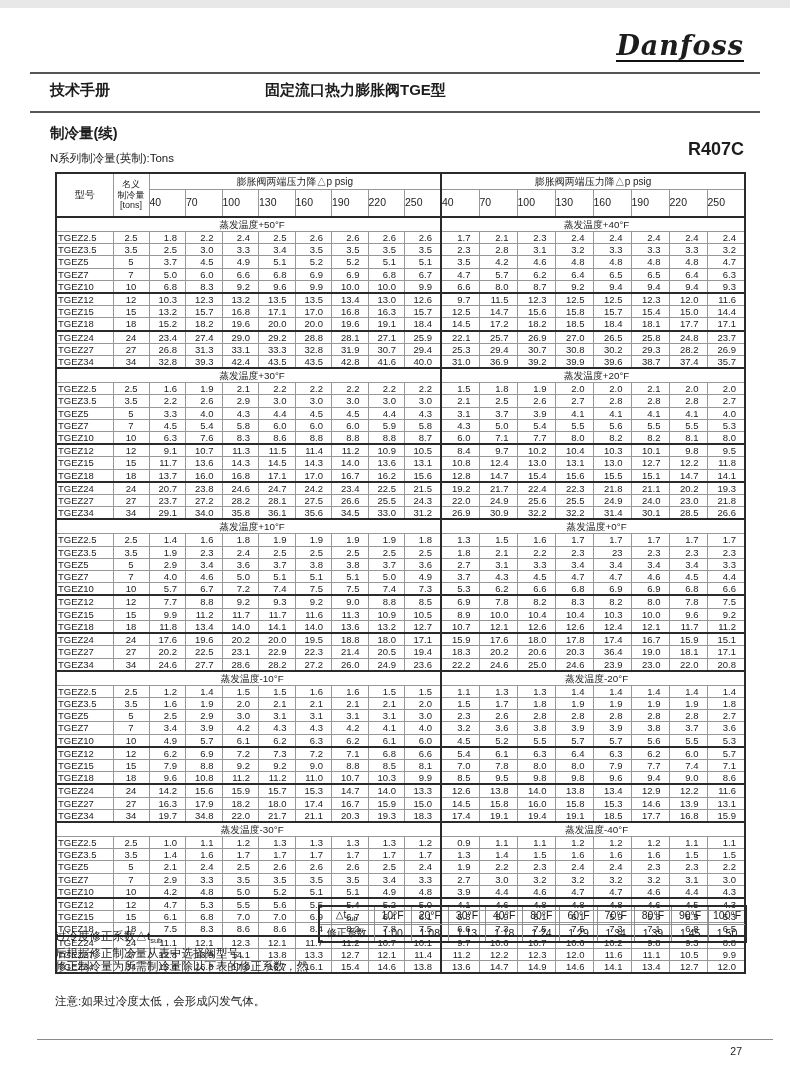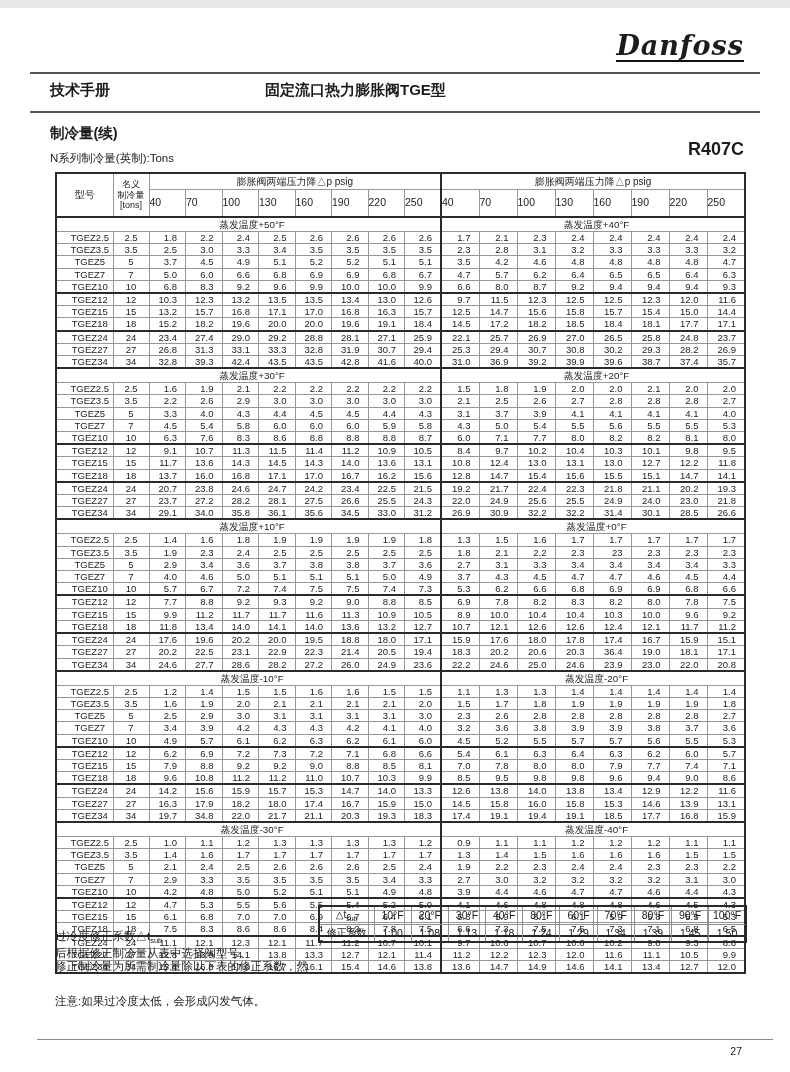--- a/index.html
+++ b/index.html
@@ -22,21 +22,21 @@
             font-size:9.5px;line-height:11.2px;}
   table.cap th,table.cap td{border:1px solid #979797;padding:0;font-weight:normal;
             white-space:nowrap;overflow:hidden;}
   table.cap .mh{font-size:10px;}
   table.cap .nh{font-size:9px;line-height:10.5px;}
   table.cap .ph{font-size:10px;height:15px;text-align:center;}
   table.cap tr.press th{border-bottom:2px solid #2a2a2a;font-size:10.5px;height:26px;text-align:left;}
   table.cap .mid{border-left:2px solid #2a2a2a;}
   table.cap tr.sec td{border-top:2px solid #2a2a2a;font-size:9.8px;height:13px;text-align:center;padding-left:7px;}
   table.cap tr.thick td{border-top:2px solid #2a2a2a;}
-  table.cap td.model{text-align:center;padding-left:10px;height:11.2px;}
+  table.cap td.model{text-align:left;padding-left:1px;height:11.2px;}
   table.cap td.nom{text-align:center;}
   table.cap td.val{text-align:right;padding-right:8px;}
 
   .notes{position:absolute;top:922px;left:55px;width:280px;font-size:11.5px;line-height:13px;}
   .notes sub{font-size:7.5px;}
   .warning{position:absolute;top:986px;left:55px;font-size:11.5px;}
 
   .corrwrap{position:absolute;top:897px;left:318px;}
   table.corr{border-collapse:collapse;table-layout:fixed;border:2px solid #2a2a2a;
              font-size:10.5px;}

